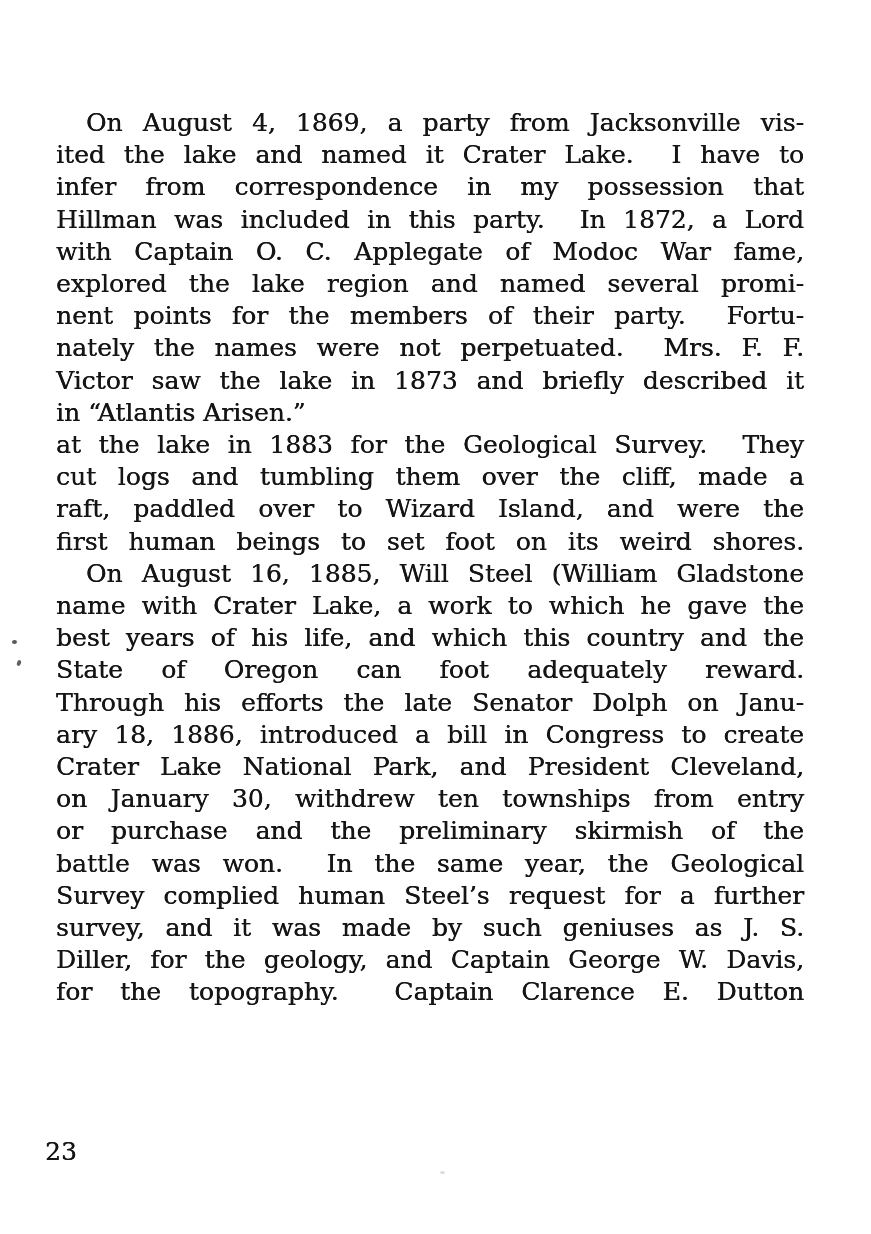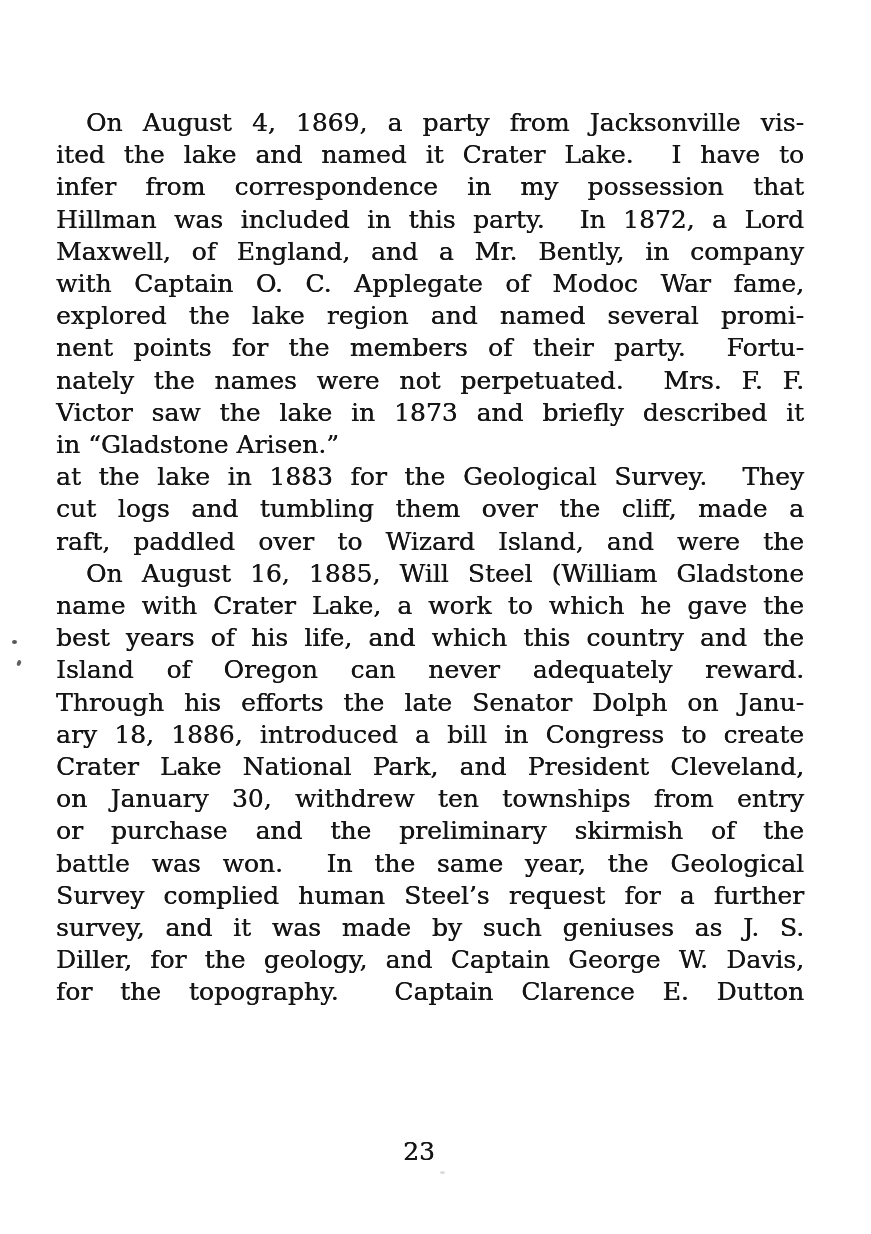--- a/index.html
+++ b/index.html
@@ -39,21 +39,21 @@
     text-indent: 30px;
   }
   .line.short-last {
     text-align-last: left;
   }
   .page-number {
     position: absolute;
     top: 1136px;
     left: 45px;
     width: 748px;
-    text-align: center;
+    text-align: left;
     font-size: 25px;
     line-height: 32px;
     text-shadow: 0.35px 0 0 currentColor;
     color: #151515;
   }
   .artifact {
     position: absolute;
     background: #3a3a3a;
     border-radius: 50%;
   }
@@ -87,38 +87,38 @@
   <span class="artifact a1"></span>
   <span class="artifact a2"></span>
   <span class="artifact a3"></span>
 
   <main class="text-block" id="text-block">
       <div class="paragraph">
         <div class="line indent">On August 4, 1869, a party from Jacksonville vis-</div>
         <div class="line">ited the lake and named it Crater Lake.&nbsp; I have to</div>
         <div class="line">infer from correspondence in my possession that</div>
         <div class="line">Hillman was included in this party.&nbsp; In 1872, a Lord</div>
-        <div class="line">Maxwell, of England, and a Mr. Bently, in company</div>
         <div class="line">with Captain O. C. Applegate of Modoc War fame,</div>
         <div class="line">explored the lake region and named several promi-</div>
         <div class="line">nent points for the members of their party.&nbsp; Fortu-</div>
         <div class="line">nately the names were not perpetuated.&nbsp; Mrs. F. F.</div>
         <div class="line">Victor saw the lake in 1873 and briefly described it</div>
-        <div class="line short-last">in “Gladstone Arisen.”</div>
+        <div class="line short-last">in “Atlantis Arisen.”</div>
       </div>
       <div class="paragraph">
         <div class="line">at the lake in 1883 for the Geological Survey.&nbsp; They</div>
         <div class="line">cut logs and tumbling them over the cliff, made a</div>
         <div class="line">raft, paddled over to Wizard Island, and were the</div>
+        <div class="line">first human beings to set foot on its weird shores.</div>
       </div>
       <div class="paragraph">
         <div class="line indent">On August 16, 1885, Will Steel (William Gladstone</div>
         <div class="line">name with Crater Lake, a work to which he gave the</div>
         <div class="line">best years of his life, and which this country and the</div>
-        <div class="line">Island of Oregon can never adequately reward.</div>
+        <div class="line">State of Oregon can foot adequately reward.</div>
         <div class="line">Through his efforts the late Senator Dolph on Janu-</div>
         <div class="line">ary 18, 1886, introduced a bill in Congress to create</div>
         <div class="line">Crater Lake National Park, and President Cleveland,</div>
         <div class="line">on January 30, withdrew ten townships from entry</div>
         <div class="line">or purchase and the preliminary skirmish of the</div>
         <div class="line">battle was won.&nbsp; In the same year, the Geological</div>
         <div class="line">Survey complied human Steel’s request for a further</div>
         <div class="line">survey, and it was made by such geniuses as J. S.</div>
         <div class="line">Diller, for the geology, and Captain George W. Davis,</div>
         <div class="line">for the topography.&nbsp; Captain Clarence E. Dutton</div>

